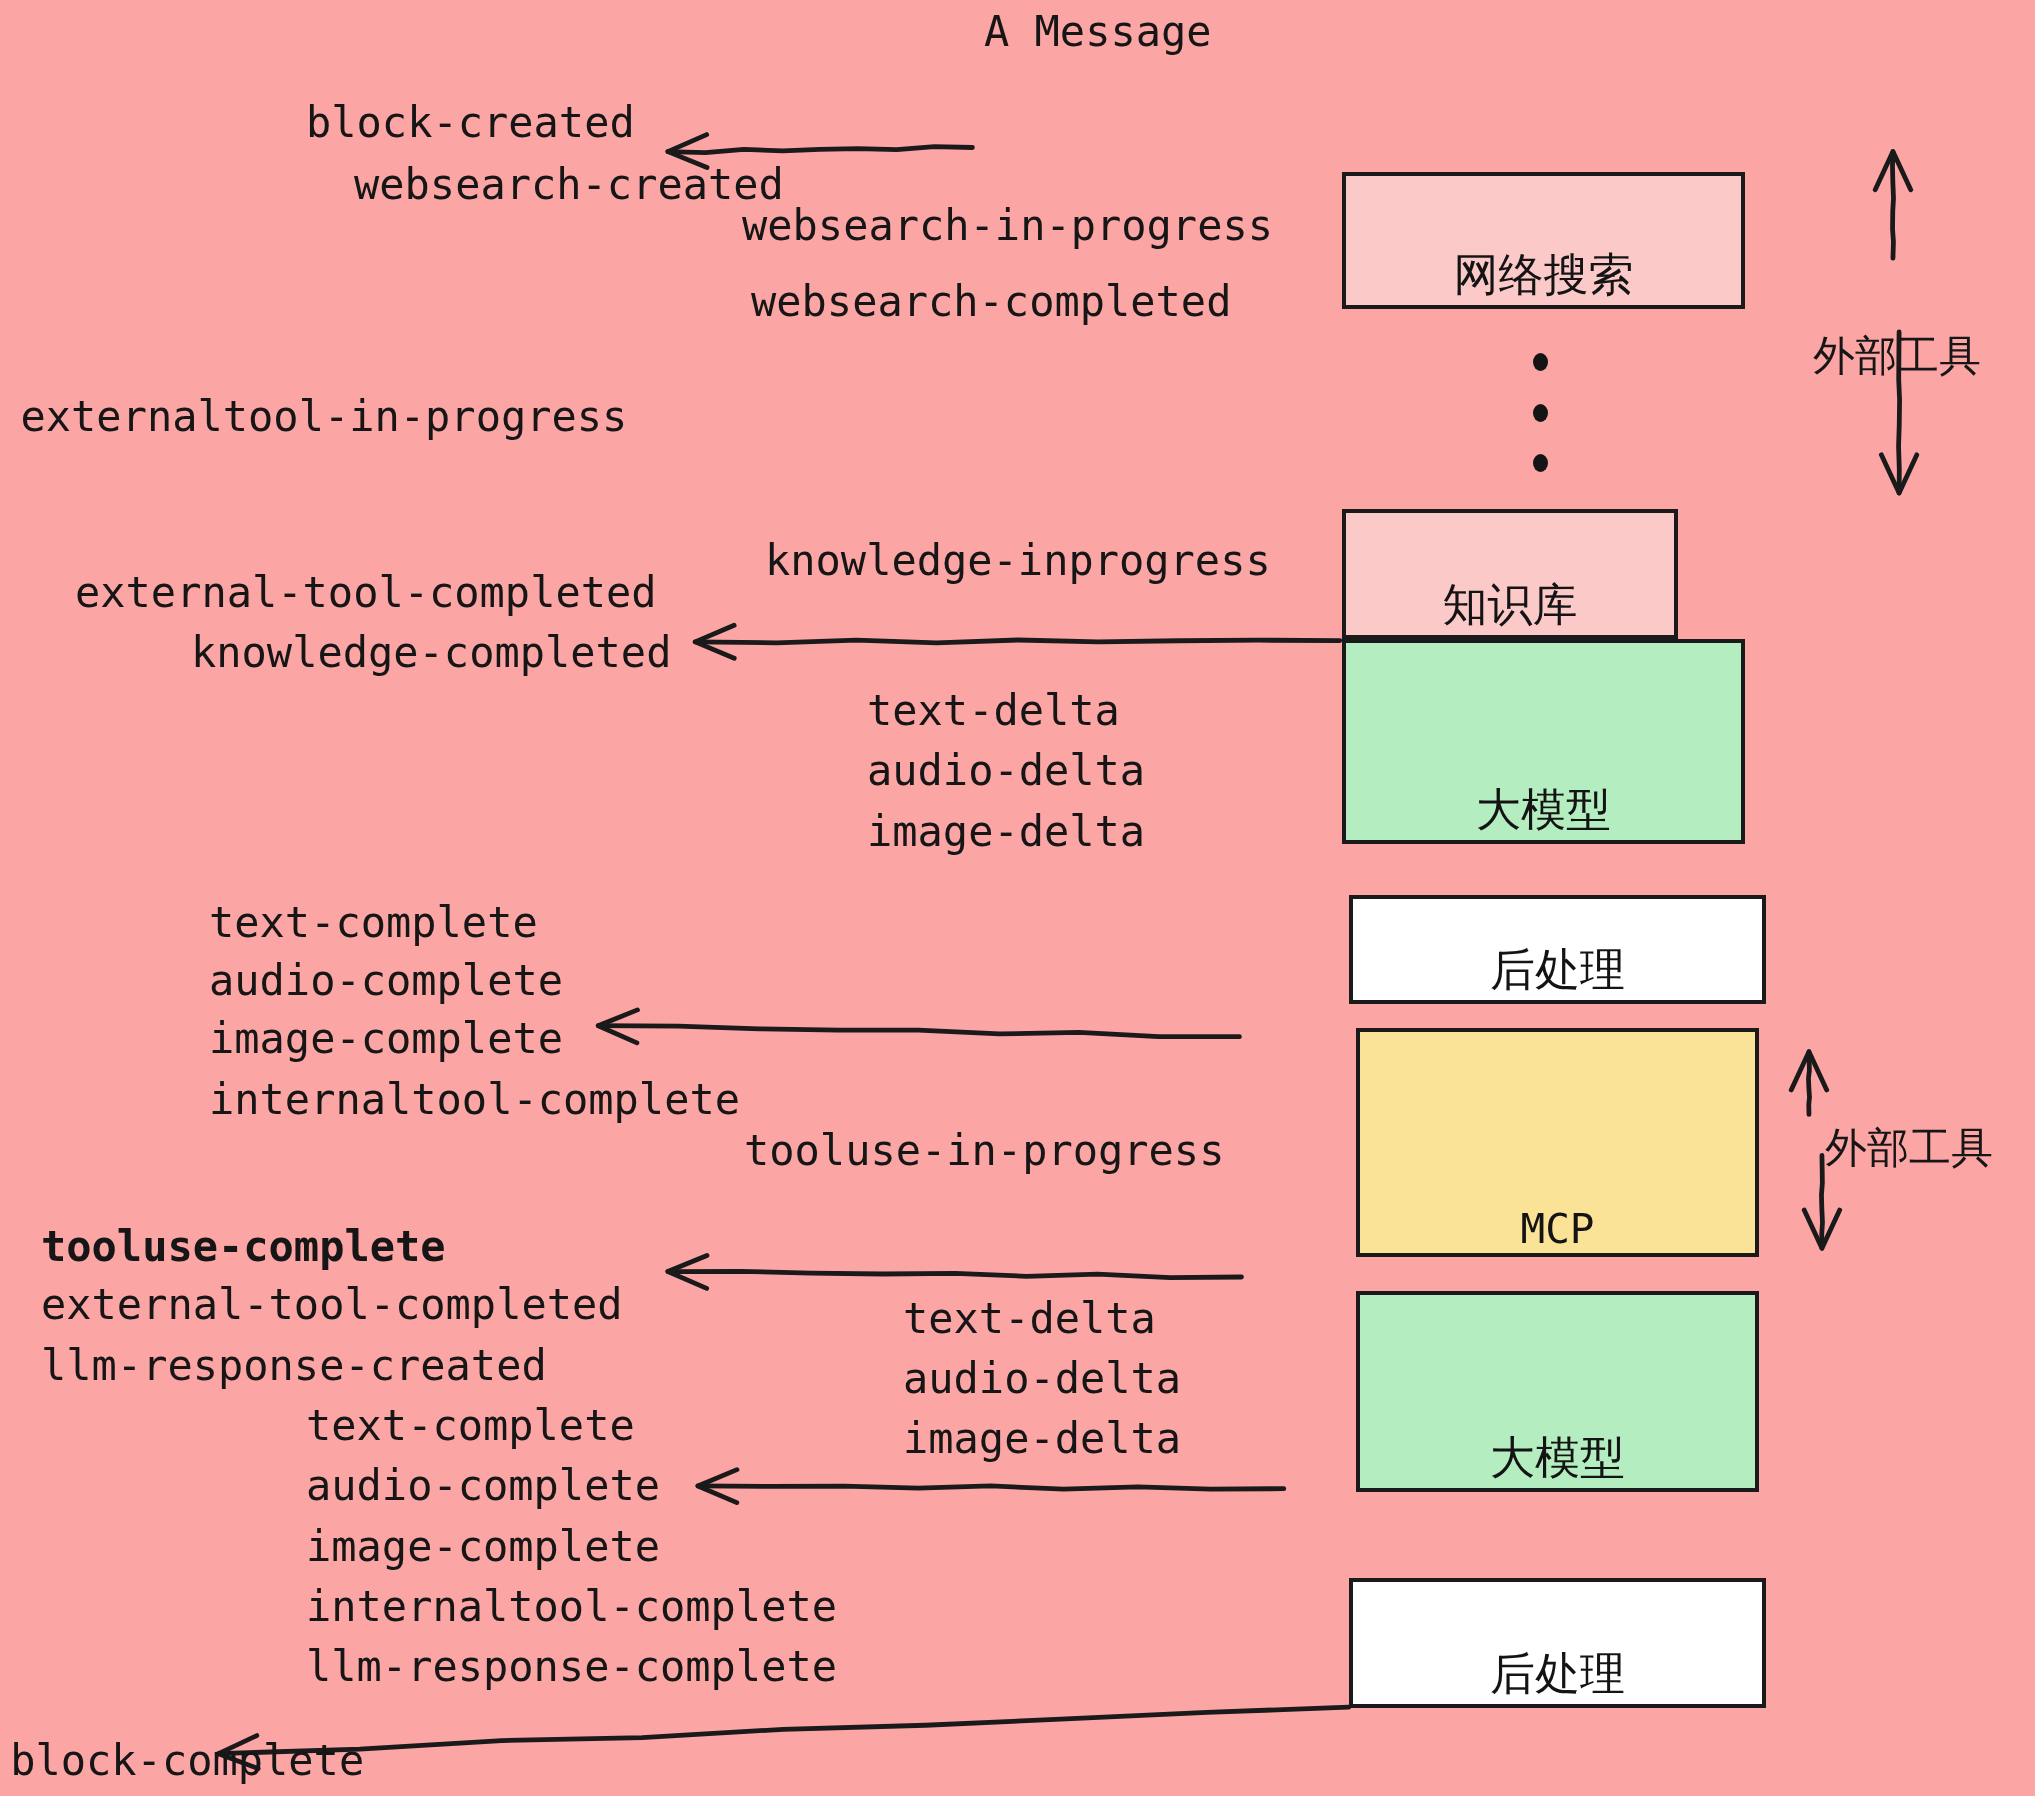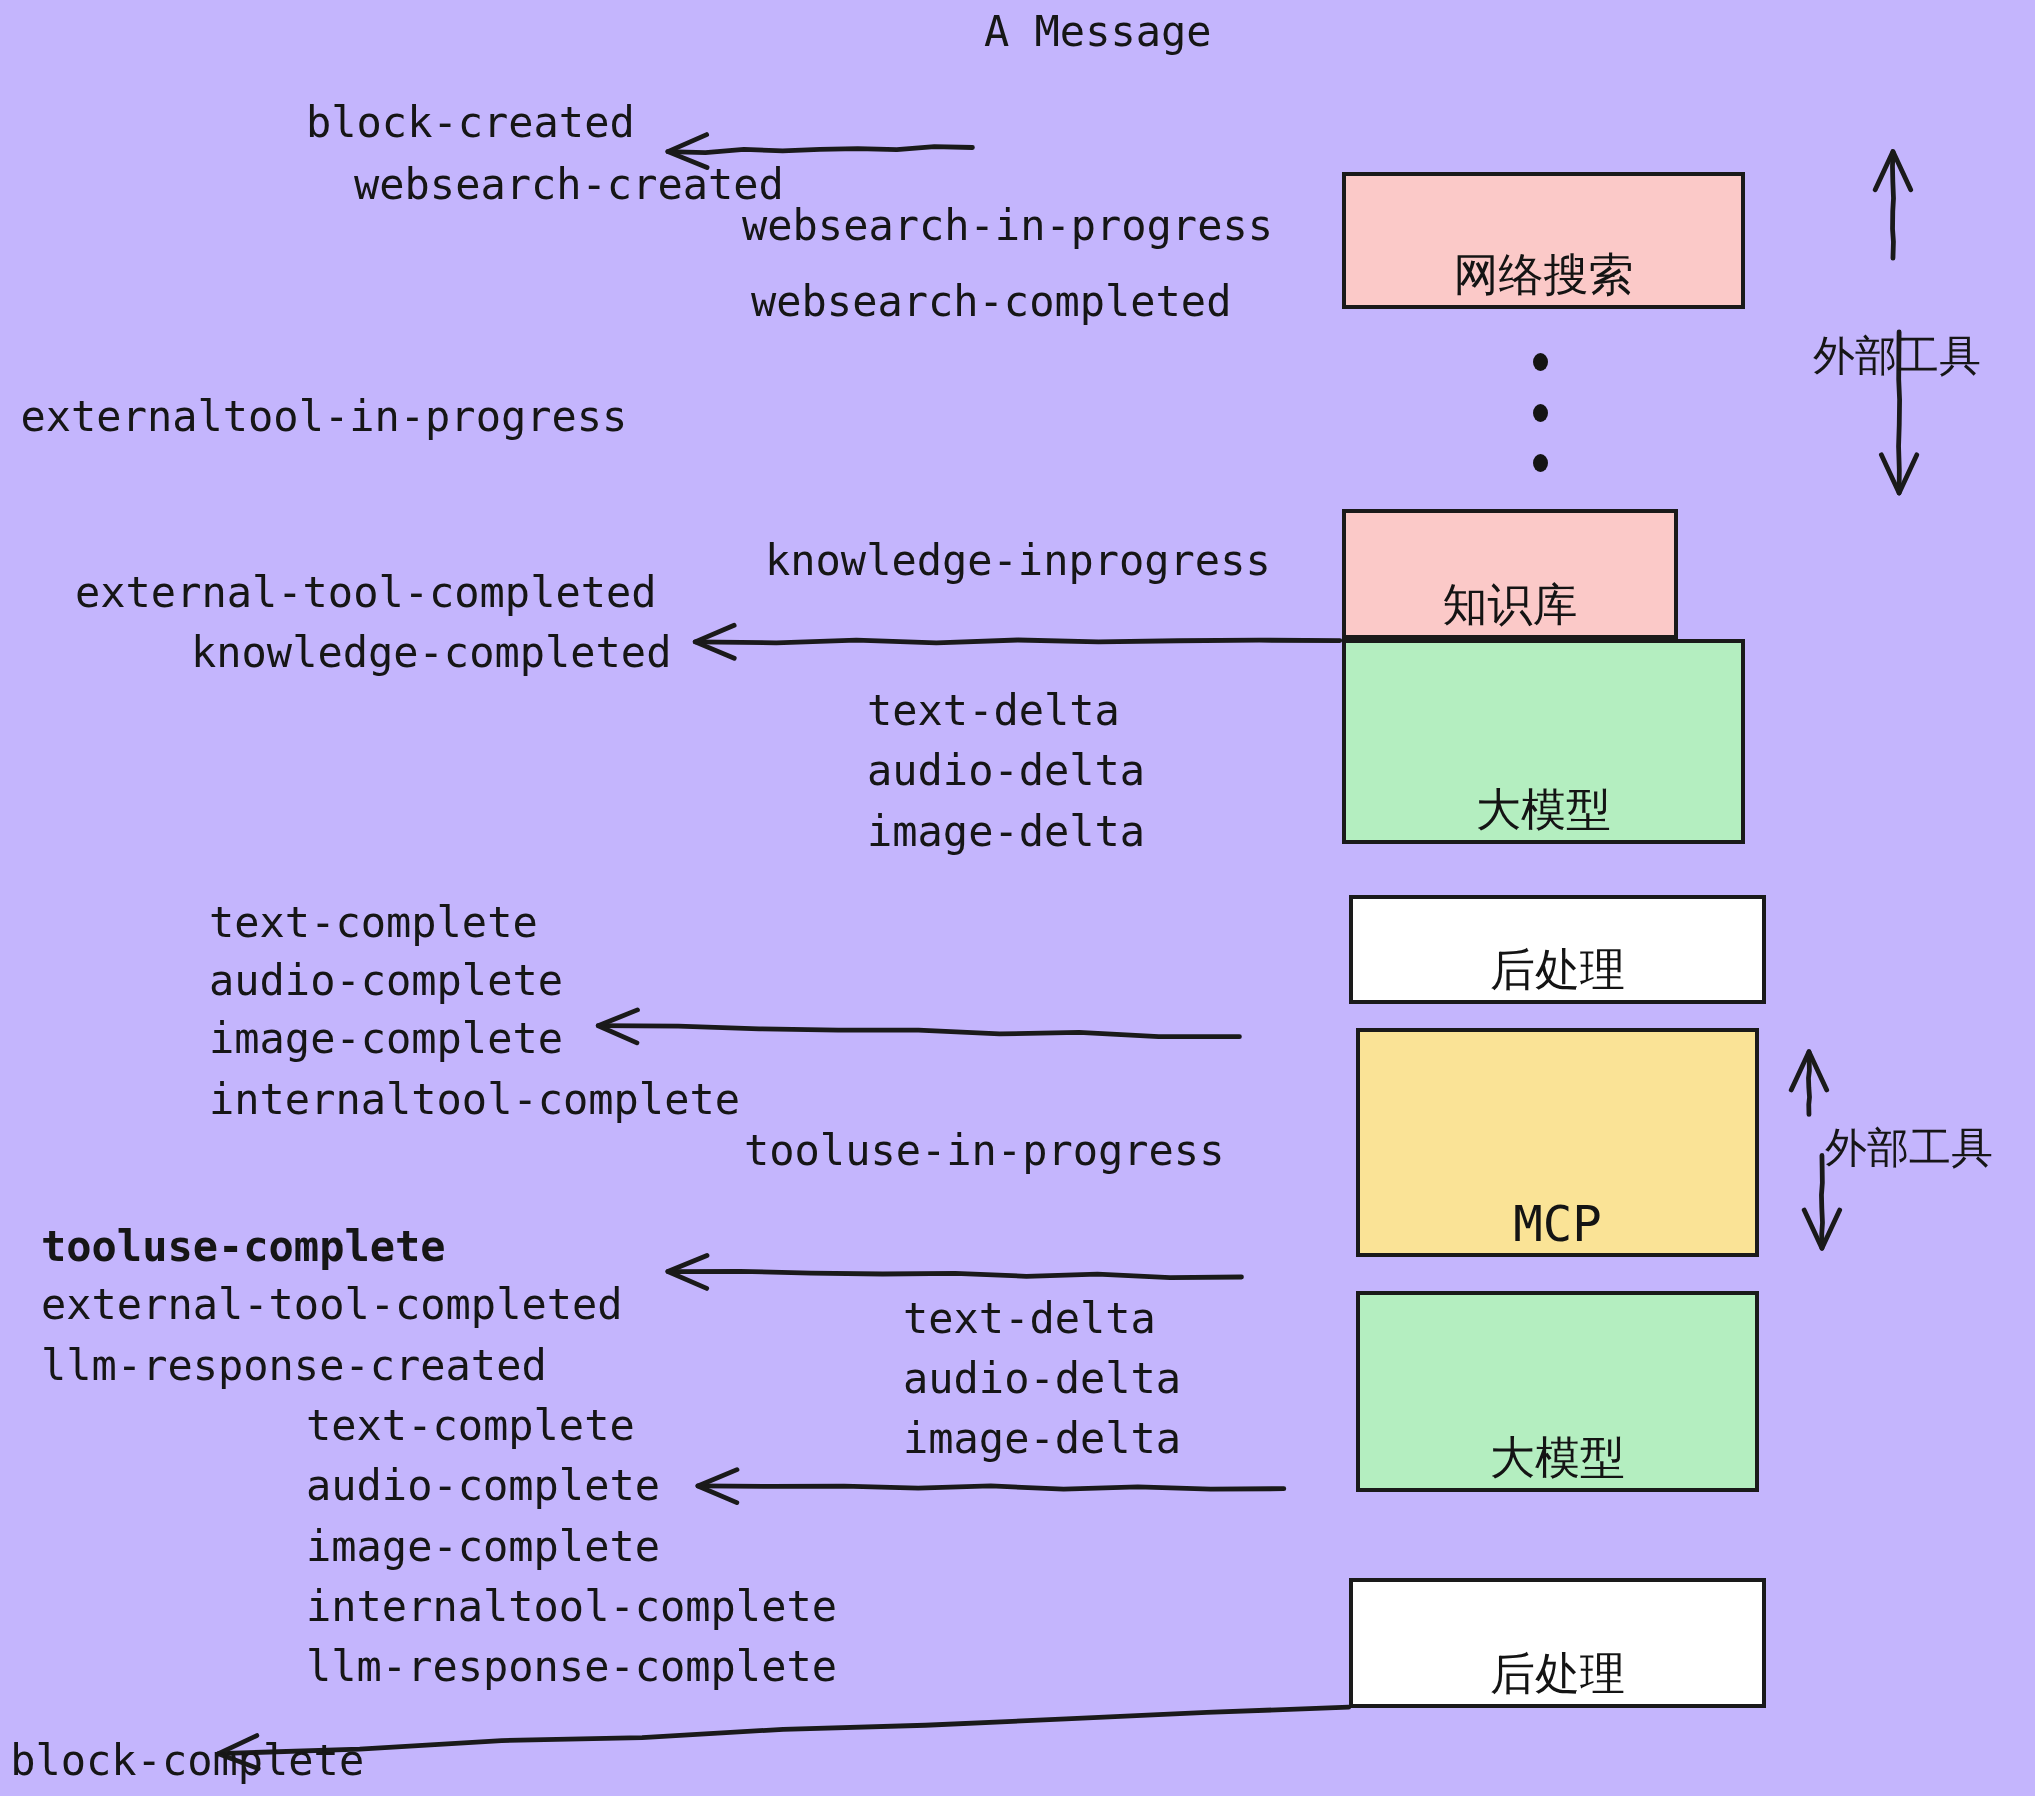--- a/index.html
+++ b/index.html
@@ -1,19 +1,19 @@
 <!DOCTYPE html>
 <html style="font-size:11px"><head>
 <meta charset="utf-8">
 <style>
   html,body{margin:0;padding:0;background:#fff;}
   #stage{
     position:relative;
     width:2035px;height:1796px;
-    background:#c4b5fd;
+    background:#fca5a5;
     font-family:"DejaVu Sans Mono","Liberation Mono",monospace;
     overflow:hidden;
   }
   .lbl{
     position:absolute;
     font-family:"DejaVu Sans Mono","Liberation Mono",monospace;
     font-size:42px;
     line-height:1;
     color:#161616;
     white-space:pre;
@@ -41,21 +41,21 @@
     justify-content:center;
   }
   .box-label{
     font-family:"DejaVu Sans","Liberation Sans",sans-serif;
     font-size:45px;
     color:#141414;
     white-space:pre;
   }
   .box-label.mono{
     font-family:"DejaVu Sans Mono","Liberation Mono",monospace;
-    font-size:49px;
+    font-size:41px;
   }
   .dot{
     position:absolute;
     width:15px;height:18px;
     background:#141414;
     border-radius:50%;
   }
   svg.overlay{position:absolute;left:0;top:0;width:2035px;height:1796px;pointer-events:none;}
 </style>
 </head>

